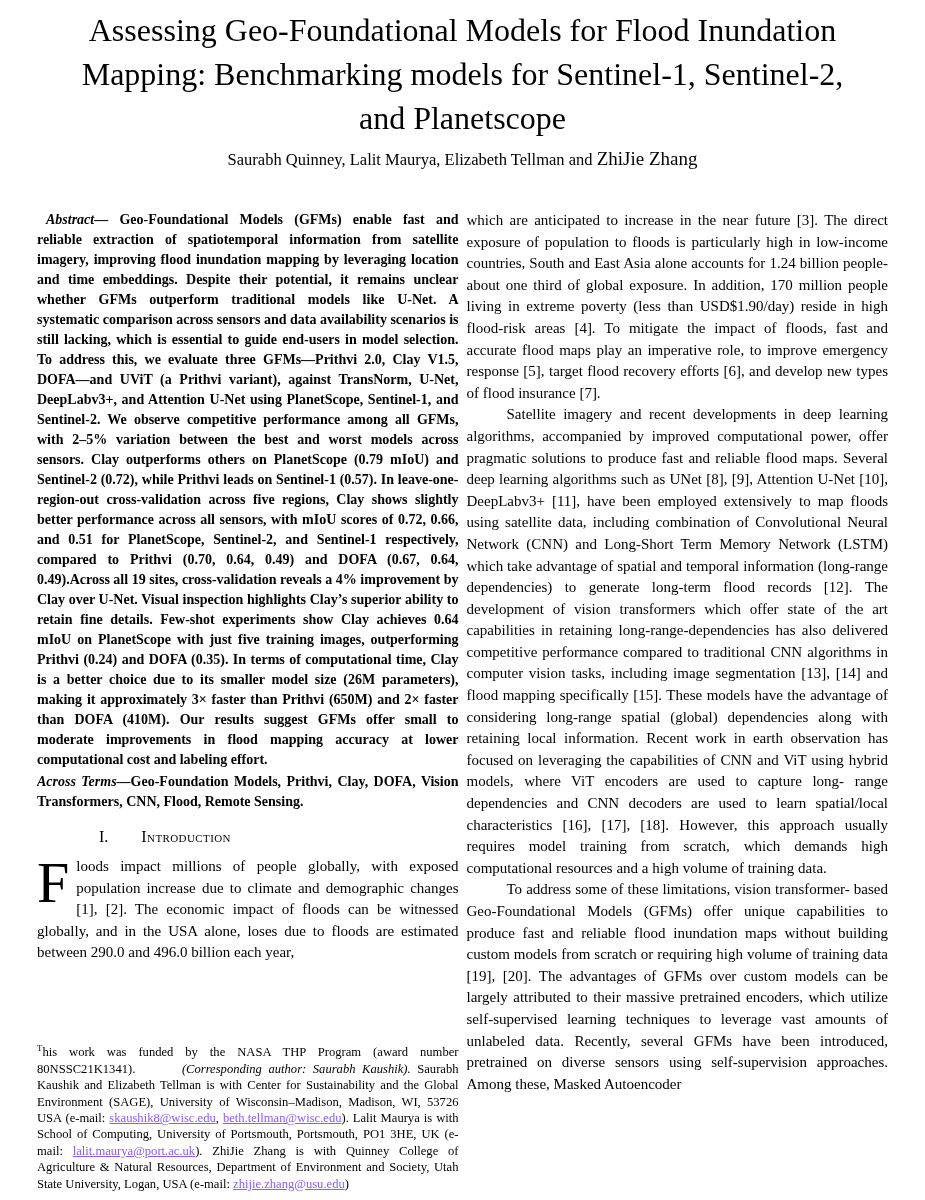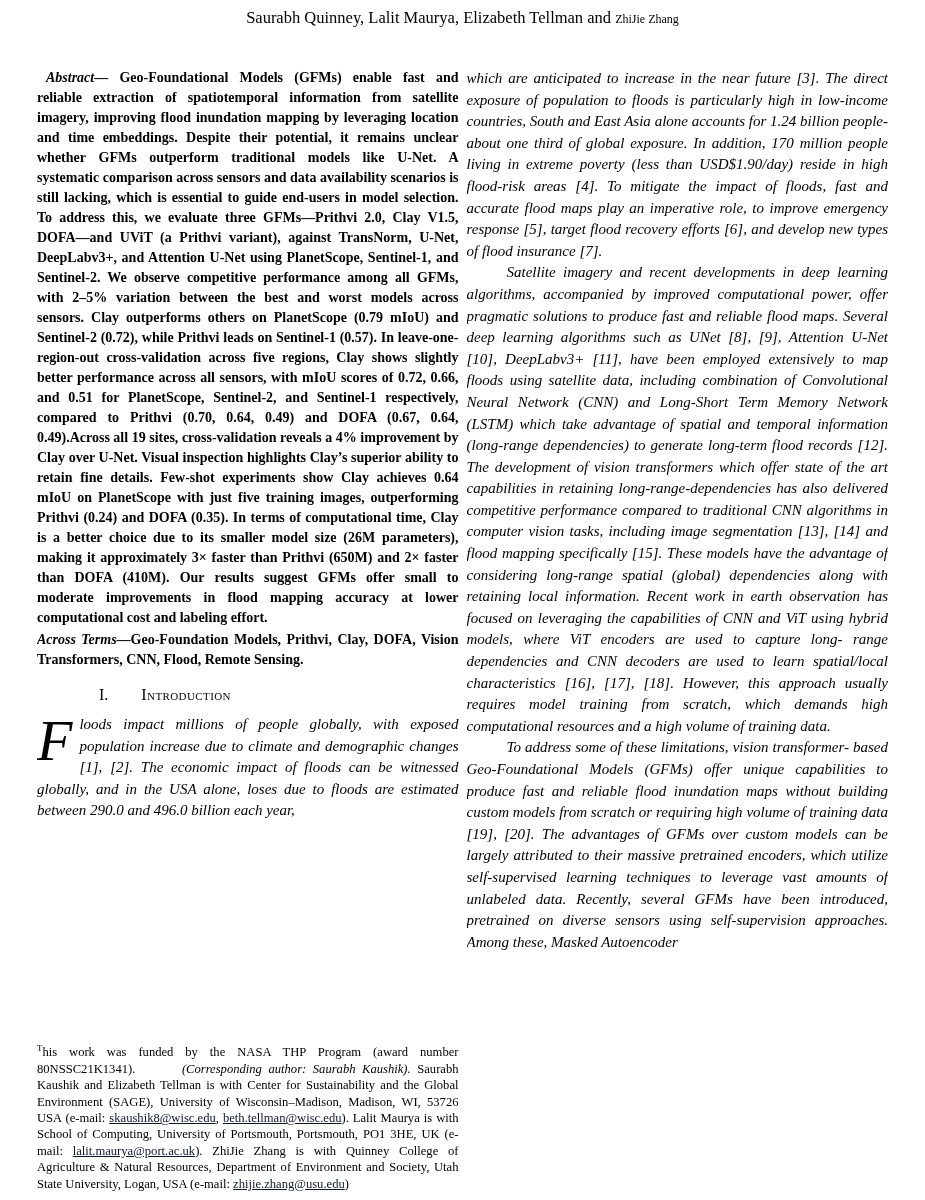--- a/index.html
+++ b/index.html
@@ -19,21 +19,21 @@
     font-size: 32px; font-weight: 400;
     text-align: center; line-height: 44px;
     margin: 2px auto 6px auto;
     max-width: 770px;
   }
   .authors {
     text-align: center;
     font-size: 16.5px;
     margin: 2px 0 0 0;
   }
-  .authors .last-author { font-size: 12px; }
+  .authors .last-author { font-size: 19px; }
   .columns {
     display: flex; gap: 8px;
     flex: 1; margin-top: 40px;
     overflow: hidden;
   }
   .col {
     width: 50%;
     display: flex; flex-direction: column;
     overflow: hidden;
   }
@@ -50,41 +50,42 @@
     margin-top: 2px;
   }
   .it-label { font-style: italic; }
   .section-heading {
     font-size: 16px;
     margin: 16px 0 10px 0;
     display: flex;
   }
   .sec-num { margin-left: 62px; }
   .sec-title { margin-left: 33px; font-variant: small-caps; letter-spacing: 0.4px; }
-  .body-text { font-size: 15px; line-height: 21.6px; font-style: italic; }
+  .body-text { font-size: 15px; line-height: 21.6px; }
   .dropcap {
     float: left;
     font-size: 58px; line-height: 47px;
     padding: 3px 7px 0 0;
   }
   .indent-deep { text-indent: 40px; }
   .footnote {
     margin-top: auto;
     font-size: 12.6px; line-height: 16.4px;
     text-align: justify;
   }
   .fn-sup { vertical-align: super; font-size: 70%; }
   .fn-italic { font-style: italic; margin-left: 40px; }
-  .fn-link { color: #0f172a; text-decoration: underline; cursor: pointer; }
+  .fn-link { color: #8b5cf6; text-decoration: underline; cursor: pointer; }
 </style>
 </head>
 <body>
 
 <div class="page">
 
+  <div class="title">Assessing Geo-Foundational Models for Flood Inundation Mapping: Benchmarking models for Sentinel-1, Sentinel-2, and Planetscope</div>
 
   <div class="authors">
     <span>Saurabh Quinney, Lalit Maurya, Elizabeth Tellman and </span><span class="last-author">ZhiJie Zhang</span>
   </div>
 
   <div class="columns">
 
     <div class="col">
 
       <p class="abstract">

